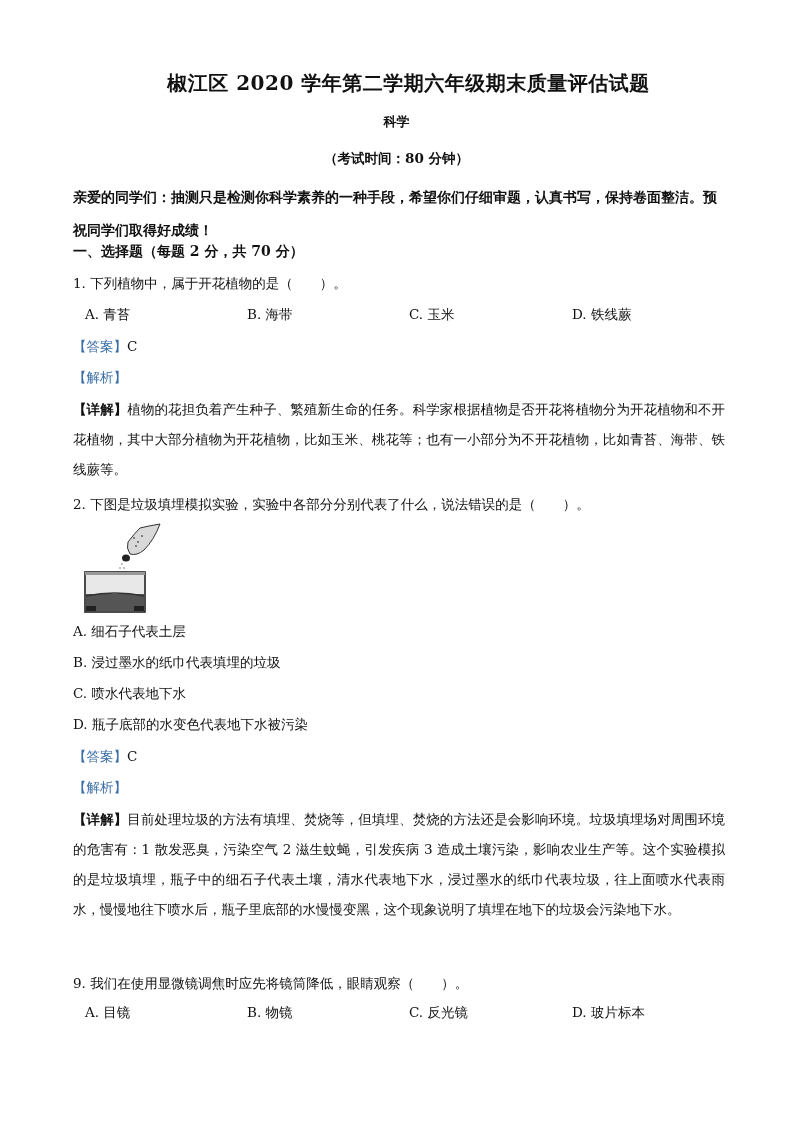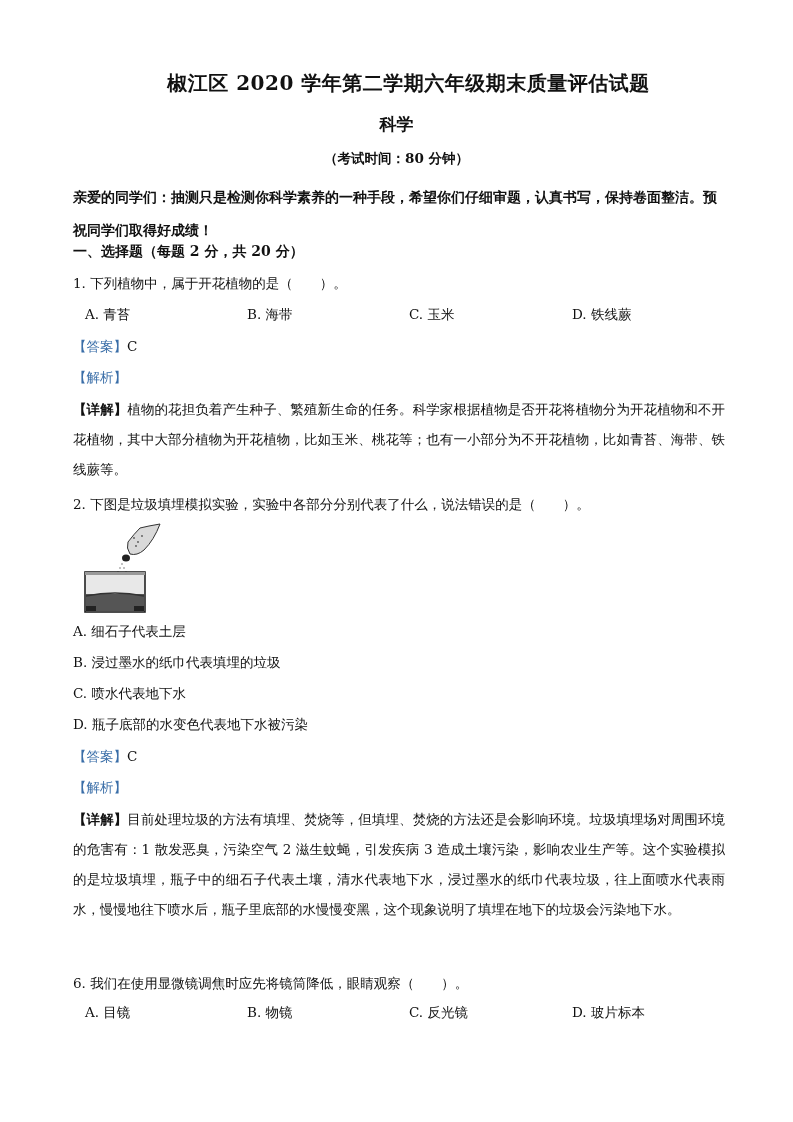--- a/index.html
+++ b/index.html
@@ -2,21 +2,21 @@
 <html><head>
 <meta charset="utf-8">
 <style>
   html, body { margin: 0; padding: 0; background: #ffffff; }
   body { width: 793px; height: 1122px; position: relative; overflow: hidden;
          font-family: "DejaVu Serif", "Liberation Serif", serif; color: #111; }
   .page { position: absolute; left: 0; top: 0; width: 793px; height: 1122px; }
   .title { position: absolute; top: 70px; left: 12px; width: 793px; text-align: center;
            font-size: 20px; font-weight: bold; letter-spacing: 0.5px; }
   .subject { position: absolute; top: 113px; left: 0; width: 793px; text-align: center;
-             font-size: 17px; font-weight: bold; }
+             font-size: 13px; font-weight: bold; }
   .time { position: absolute; top: 150px; left: 0; width: 793px; text-align: center;
           font-size: 13.5px; font-weight: bold; }
   .intro { position: absolute; top: 181px; left: 73px; width: 650px; font-size: 14px;
            font-weight: bold; line-height: 33px; }
   .section { position: absolute; top: 243px; left: 73px; font-size: 14px; font-weight: bold; }
   .line { position: absolute; left: 73px; font-size: 13.5px; white-space: nowrap; }
   .para { position: absolute; left: 73px; width: 652px; font-size: 13.5px; line-height: 30px;
           text-align: justify; }
   .opts { position: absolute; left: 85px; width: 660px; font-size: 13.5px; height: 20px; }
   .opt { position: absolute; top: 0; white-space: nowrap; }
@@ -26,21 +26,21 @@
 </style>
 </head>
 <body>
 
 <div class="page">
 
   <div class="title">椒江区 2020 学年第二学期六年级期末质量评估试题</div>
   <div class="subject">科学</div>
   <div class="time">（考试时间：80 分钟）</div>
   <div class="intro">亲爱的同学们：抽测只是检测你科学素养的一种手段，希望你们仔细审题，认真书写，保持卷面整洁。预祝同学们取得好成绩！</div>
-  <div class="section">一、选择题（每题 2 分，共 20 分）</div>
+  <div class="section">一、选择题（每题 2 分，共 70 分）</div>
 
   <div class="line" style="top:275px;">1. 下列植物中，属于开花植物的是（　　）。</div>
   <div class="opts" style="top:306px;">
     <span class="opt" style="left:0px;">A. 青苔</span>
     <span class="opt" style="left:162px;">B. 海带</span>
     <span class="opt" style="left:324px;">C. 玉米</span>
     <span class="opt" style="left:487px;">D. 铁线蕨</span>
   </div>
   <div class="line" style="top:338px;">
     <span class="tag">【答案】</span><span>C</span>
@@ -90,21 +90,21 @@
   <div class="line" style="top:748px;">
     <span class="tag">【答案】</span><span>C</span>
   </div>
   <div class="line" style="top:779px;">
     <span class="tag">【解析】</span>
   </div>
   <div class="para" style="top:804px;">
     <span class="tagb">【详解】</span><span>目前处理垃圾的方法有填埋、焚烧等，但填埋、焚烧的方法还是会影响环境。垃圾填埋场对周围环境的危害有：1 散发恶臭，污染空气 2 滋生蚊蝇，引发疾病 3 造成土壤污染，影响农业生产等。这个实验模拟的是垃圾填埋，瓶子中的细石子代表土壤，清水代表地下水，浸过墨水的纸巾代表垃圾，往上面喷水代表雨水，慢慢地往下喷水后，瓶子里底部的水慢慢变黑，这个现象说明了填埋在地下的垃圾会污染地下水。</span>
   </div>
 
-  <div class="line" style="top:975px;">6. 我们在使用显微镜调焦时应先将镜筒降低，眼睛观察（　　）。</div>
+  <div class="line" style="top:975px;">9. 我们在使用显微镜调焦时应先将镜筒降低，眼睛观察（　　）。</div>
   <div class="opts" style="top:1004px;">
     <span class="opt" style="left:0px;">A. 目镜</span>
     <span class="opt" style="left:162px;">B. 物镜</span>
     <span class="opt" style="left:324px;">C. 反光镜</span>
     <span class="opt" style="left:487px;">D. 玻片标本</span>
   </div>
 
 </div>
 
 </body></html>

